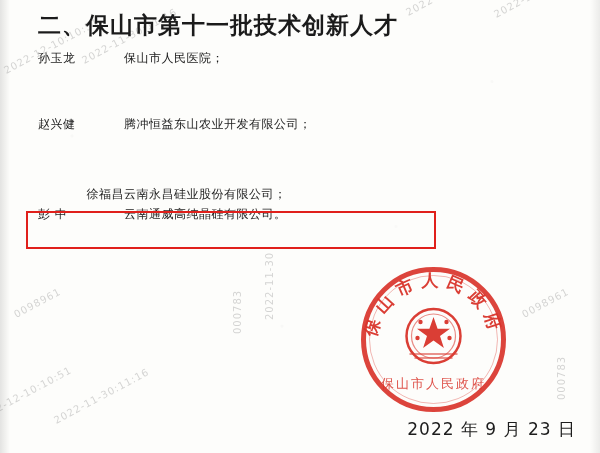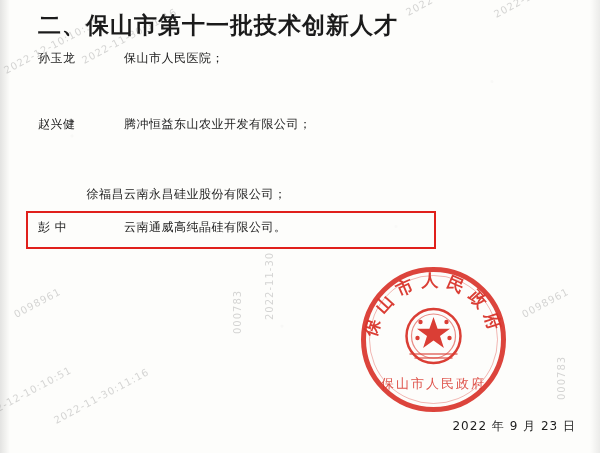--- a/index.html
+++ b/index.html
@@ -104,21 +104,21 @@
     height: 155px;
     pointer-events: none;
   }
   #seal svg { display: block; }
 
   
   .date {
     position: absolute;
     right: 24px;
     top: 418px;
-    font-size: 12px;
+    font-size: 17px;
     color: #1d1d1d;
     letter-spacing: 1px;
     white-space: nowrap;
   }
 </style>
 </head>
 <body>
 
 <div id="doc">
 
@@ -144,21 +144,21 @@
 
   <div class="entry" style="top:50px;">
     <span class="nm">孙玉龙</span><span class="org">保山市人民医院；</span>
   </div>
   <div class="entry" style="top:92px;margin-top:24px;">
     <span class="nm">赵兴健</span><span class="org">腾冲恒益东山农业开发有限公司；</span>
   </div>
   <div class="entry" style="top:186px;text-align:right;">
     <span class="nm">徐福昌</span><span class="org">云南永昌硅业股份有限公司；</span>
   </div>
-  <div class="entry" style="top:219px;">
+  <div class="entry" style="top:206px;">
     <span class="nm">彭  中</span><span class="org">云南通威高纯晶硅有限公司。</span>
   </div>
 
   <div id="redbox"></div>
 
   <div id="seal">
     <svg width="155" height="155" viewBox="0 0 155 155" xmlns="http://www.w3.org/2000/svg">
       <defs>
         <path id="topArc" d="M 20,82 A 57.5,57.5 0 0 1 135,82" fill="none"></path>
         <path id="botArc" d="M 28,92 A 50,50 0 0 0 127,92" fill="none"></path>

